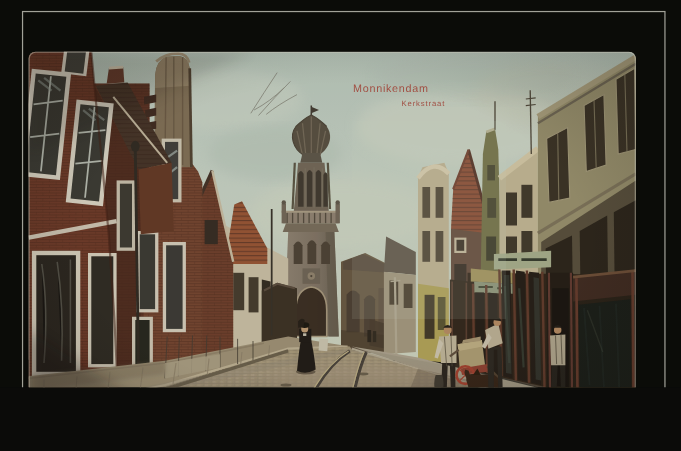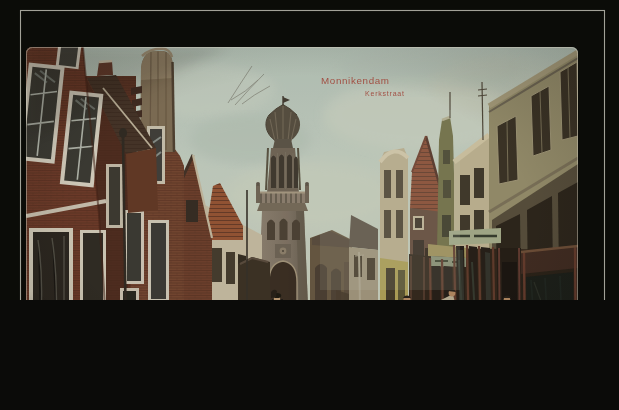--- a/index.html
+++ b/index.html
@@ -1,16 +1,16 @@
 <!DOCTYPE html>
 <html><head>
 <meta charset="utf-8">
 <style>
 html,body{margin:0;padding:0;background:#0b0b09;}
-#card{position:relative;width:619px;height:300px;overflow:hidden;font-family:"Liberation Sans",sans-serif;}
+#card{position:relative;width:619px;height:352px;overflow:hidden;font-family:"Liberation Sans",sans-serif;}
 </style>
 </head>
 <body>
 <div id="card">
 <svg width="619" height="410" viewBox="0 0 619 410">
 <defs>
   <linearGradient id="sky" x1="0" y1="0" x2="0" y2="1">
     <stop offset="0" stop-color="#b9cabf"></stop>
     <stop offset="0.45" stop-color="#c8d6c9"></stop>
     <stop offset="1" stop-color="#cfd7c3"></stop>

